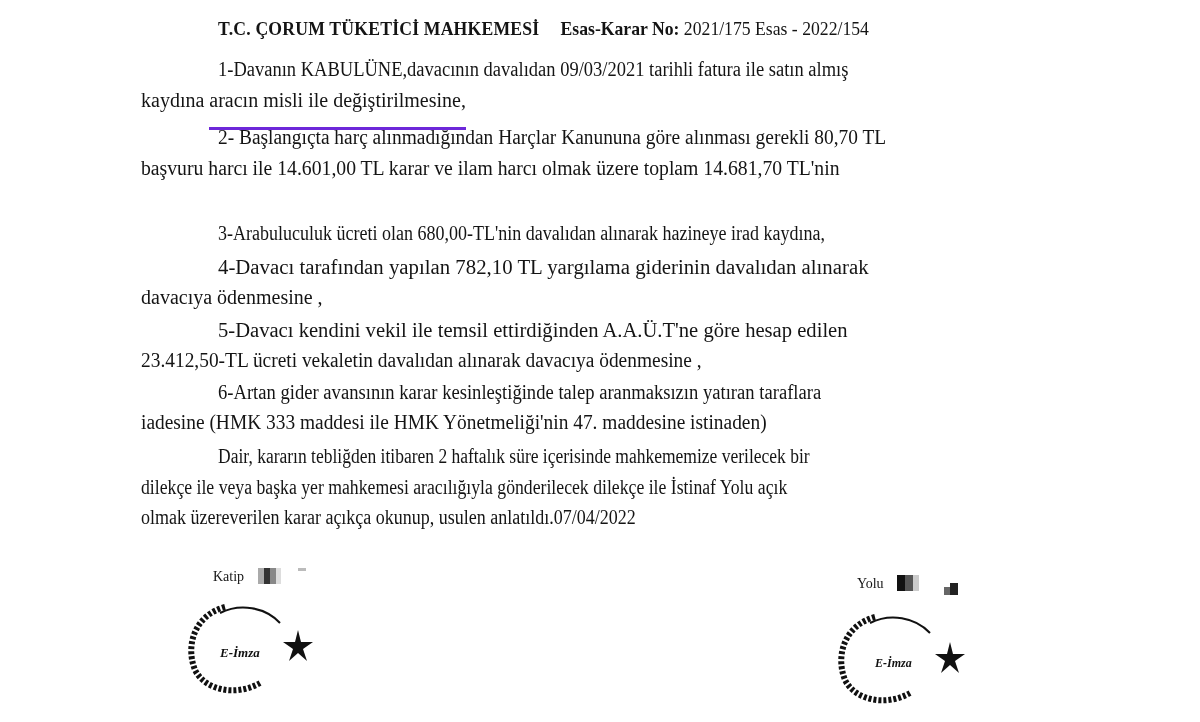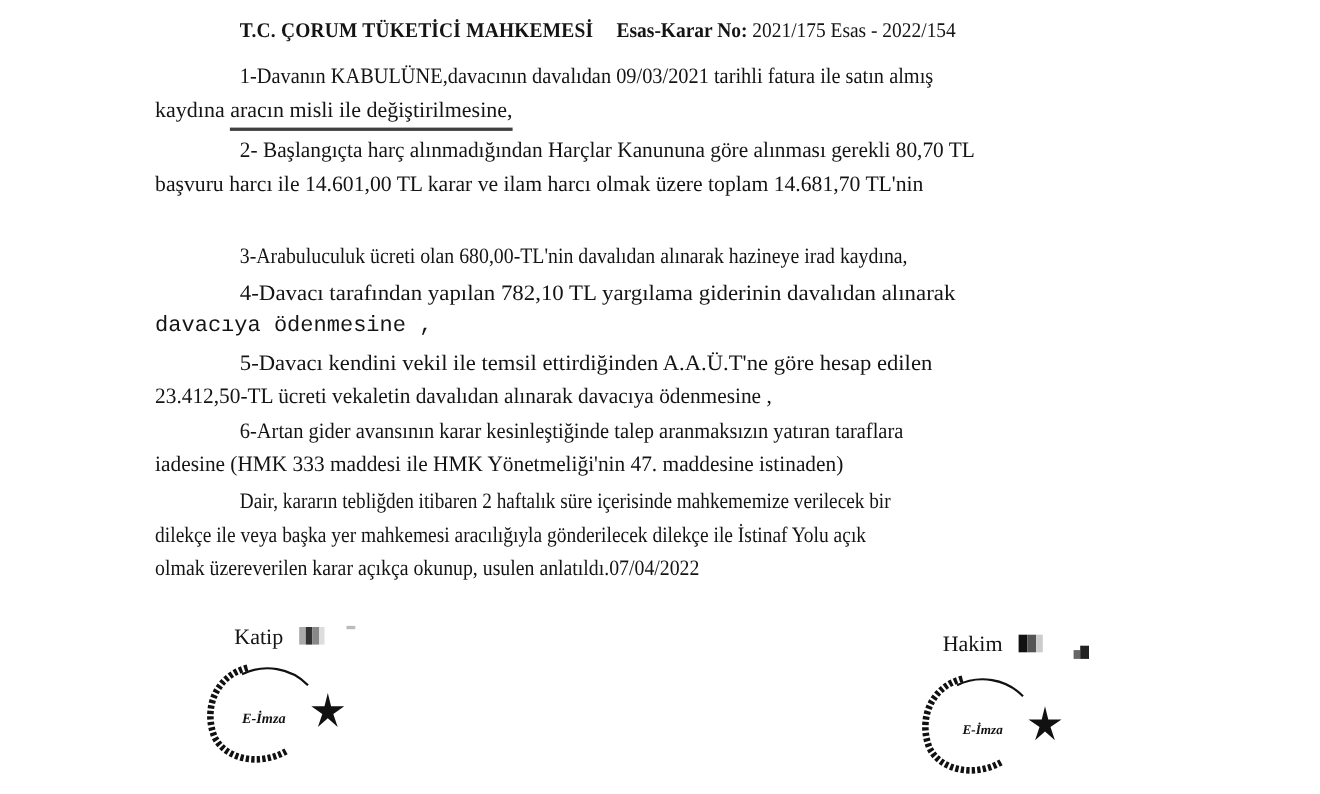--- a/index.html
+++ b/index.html
@@ -15,24 +15,24 @@
     }
     .header .court { font-weight: bold; letter-spacing: 0.2px; }
     .header .esas { font-weight: bold; margin-left: 18px; }
     .header .esasval { font-weight: normal; }
     .line {
       position: absolute; white-space: nowrap; font-size: 20px; line-height: 24px;
       transform-origin: left top;
     }
     .ul {
       text-decoration: none;
-      border-bottom: 3px solid #404040;
-      padding-bottom: 5px;
+      border-bottom: 3px solid #6d28d9;
+      padding-bottom: 16px;
     }
-    .sig-label { position: absolute; font-size: 20px; white-space: nowrap; }
+    .sig-label { position: absolute; font-size: 14px; white-space: nowrap; }
     .redact { display: inline-block; vertical-align: middle; margin-left: 10px; }
     .redact span { display: inline-block; height: 16px; }
     .seal { position: absolute; }
   </style>
 </head>
 <body>
 
 <div class="page">
 
   <div class="header">
@@ -45,21 +45,21 @@
   <div class="line" style="top:88px;left:141px;">
     <span>kaydına </span><span class="ul">aracın misli ile değiştirilmesine,</span>
   </div>
 
   <div class="line" style="top:125px;left:218px;transform:scaleX(0.97);">2- Başlangıçta harç alınmadığından Harçlar Kanununa göre alınması gerekli 80,70 TL</div>
   <div class="line" style="top:156px;left:141px;transform:scaleX(0.985);">başvuru harcı ile 14.601,00 TL karar ve ilam harcı olmak üzere toplam 14.681,70 TL'nin</div>
 
   <div class="line" style="top:221px;left:218px;transform:scaleX(0.9);">3-Arabuluculuk ücreti olan 680,00-TL'nin davalıdan alınarak hazineye irad kaydına,</div>
 
   <div class="line" style="top:255px;left:218px;transform:scaleX(1.04);">4-Davacı tarafından yapılan 782,10 TL yargılama giderinin davalıdan alınarak</div>
-  <div class="line" style="top:285px;left:141px;font-family:Liberation Mono, monospace;">davacıya ödenmesine ,</div>
+  <div class="line" style="top:285px;left:141px;">davacıya ödenmesine ,</div>
 
   <div class="line" style="top:318px;left:218px;transform:scaleX(1.03);">5-Davacı kendini vekil ile temsil ettirdiğinden A.A.Ü.T'ne göre hesap edilen</div>
   <div class="line" style="top:348px;left:141px;transform:scaleX(0.97);">23.412,50-TL ücreti vekaletin davalıdan alınarak davacıya ödenmesine ,</div>
 
   <div class="line" style="top:380px;left:218px;transform:scaleX(0.93);">6-Artan gider avansının karar kesinleştiğinde talep aranmaksızın yatıran taraflara</div>
   <div class="line" style="top:410px;left:141px;transform:scaleX(0.97);">iadesine (HMK 333 maddesi ile HMK Yönetmeliği'nin 47. maddesine istinaden)</div>
 
   <div class="line" style="top:444px;left:218px;transform:scaleX(0.875);">Dair, kararın tebliğden itibaren 2 haftalık süre içerisinde mahkememize verilecek bir</div>
   <div class="line" style="top:475px;left:141px;transform:scaleX(0.885);">dilekçe ile veya başka yer mahkemesi aracılığıyla gönderilecek dilekçe ile İstinaf Yolu açık</div>
   <div class="line" style="top:505px;left:141px;transform:scaleX(0.9);">olmak üzereverilen karar açıkça okunup, usulen anlatıldı.07/04/2022</div>
@@ -73,21 +73,21 @@
     </span>
   </div>
   <svg class="seal" style="left:180px;top:595px;" width="140" height="105" viewBox="0 0 140 105">
     <path d="M45,12 C15,20 5,50 15,75 C25,95 55,102 80,88" fill="none" stroke="#111" stroke-width="6" stroke-dasharray="3 2"></path>
     <path d="M40,18 C60,8 85,12 100,28" fill="none" stroke="#111" stroke-width="2"></path>
     <text x="40" y="62" font-family="Liberation Serif, serif" font-style="italic" font-weight="bold" font-size="13" fill="#111">E-İmza</text>
     <polygon points="118,35 121,47 133,47 123,54 127,66 118,58 109,66 113,54 103,47 115,47" fill="#111"></polygon>
   </svg>
 
   <div class="sig-label" style="top:575px;left:857px;">
-    <span>Hakim</span>
+    <span>Yolu</span>
     <span class="redact">
       <span style="width:8px;background:#111;"></span><span style="width:8px;background:#555;"></span><span style="width:6px;background:#ccc;"></span>
       <span style="width:18px;background:transparent;"></span>
       <span style="width:6px;height:8px;background:#666;vertical-align:bottom;"></span><span style="width:8px;height:12px;background:#222;vertical-align:bottom;"></span>
     </span>
   </div>
   <svg class="seal" style="left:830px;top:605px;" width="140" height="105" viewBox="0 0 140 105">
     <path d="M45,12 C15,20 5,50 15,75 C25,95 55,102 80,88" fill="none" stroke="#111" stroke-width="6" stroke-dasharray="3 2"></path>
     <path d="M40,18 C60,8 85,12 100,28" fill="none" stroke="#111" stroke-width="2"></path>
     <text x="45" y="62" font-family="Liberation Serif, serif" font-style="italic" font-weight="bold" font-size="12" fill="#111">E-İmza</text>

